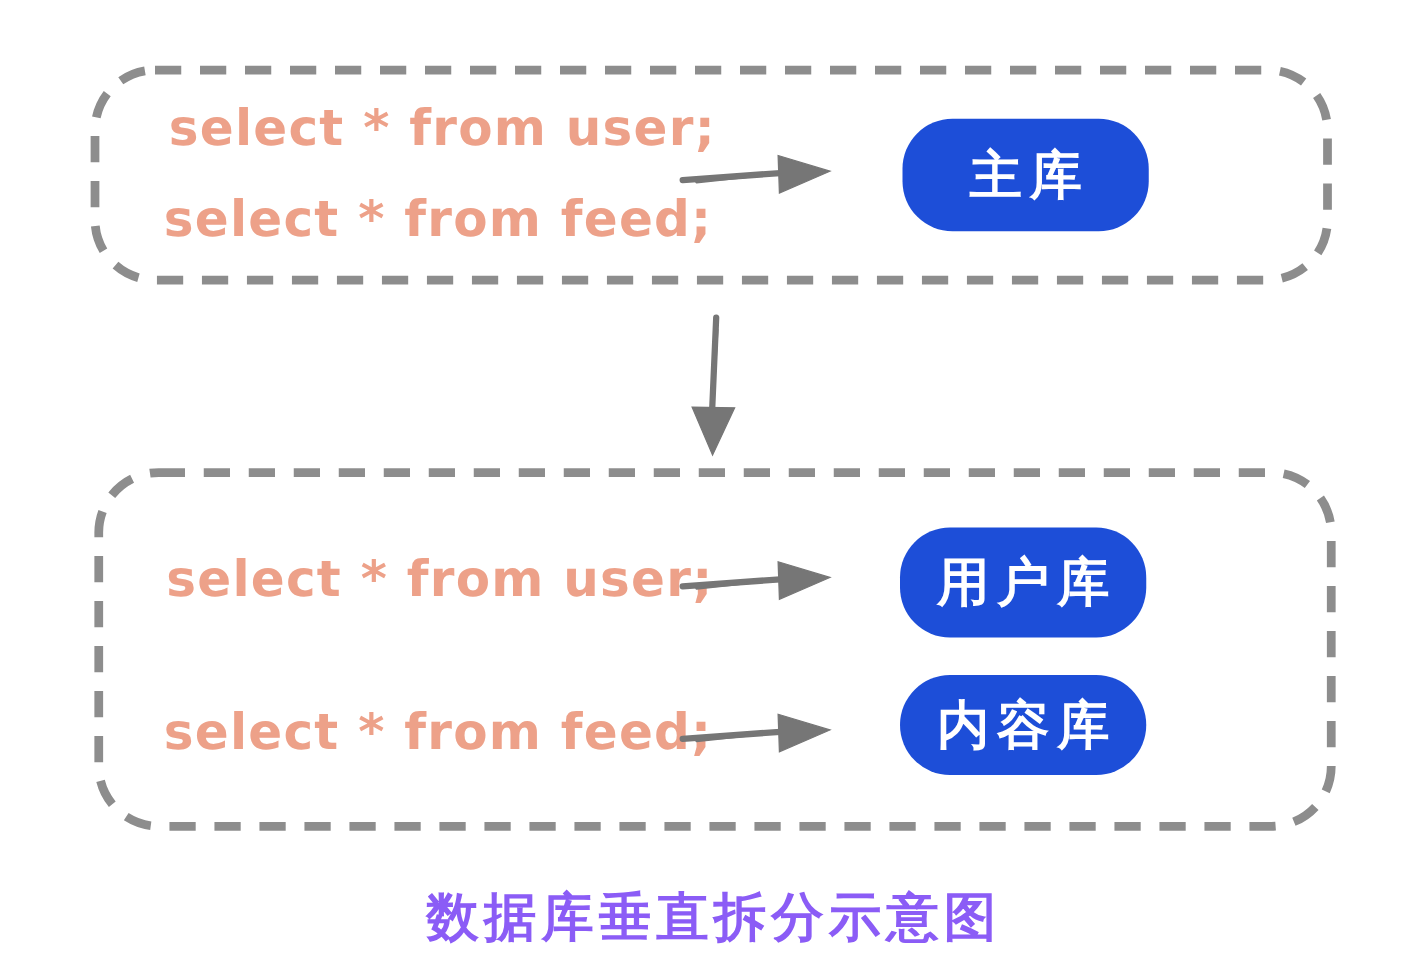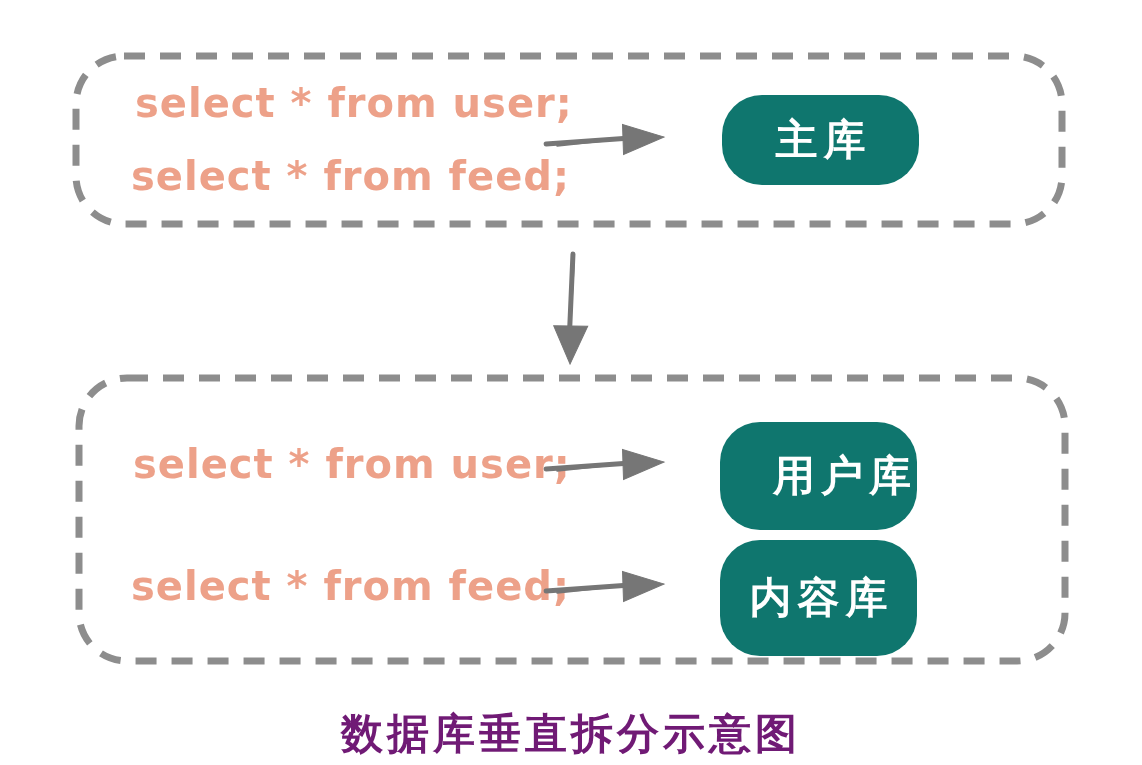--- a/index.html
+++ b/index.html
@@ -24,21 +24,21 @@
     font-size: 40px;
     font-weight: bold;
     letter-spacing: 1px;
     color: #eda189;
     white-space: nowrap;
   }
   .db-node {
     position: absolute;
     width: 197px;
     height: 90px;
-    background: #0f766e;
+    background: #1d4ed8;
     border-radius: 40px;
     display: flex;
     align-items: center;
     justify-content: center;
     color: #ffffff;
     font-size: 42px;
     font-weight: bold;
     letter-spacing: 6px;
     text-indent: 6px;
   }
@@ -47,21 +47,21 @@
   }
   .caption {
     position: absolute;
     left: 0;
     top: 706px;
     width: 100%;
     text-align: center;
     font-size: 42px;
     font-weight: bold;
     letter-spacing: 4px;
-    color: #701a75;
+    color: #8b5cf6;
   }
 </style>
 </head>
 <body>
 
 <div class="canvas">
 
   <svg class="dashed-box" style="left:71px; top:51px;" width="996" height="178">
     <rect x="5" y="5" width="986" height="168" rx="48" ry="48" fill="none" stroke="#8d8d8d" stroke-width="7" stroke-dasharray="21 15"></rect>
   </svg>
@@ -97,33 +97,33 @@
   <div class="query-text" style="left:133px; top:441px;">select * from user;</div>
 
   <svg class="arrow" style="left:543px; top:443px;" width="126" height="42">
     <g fill="#767676" stroke="#767676" transform="rotate(-2 63 21)">
       <line x1="3" y1="24" x2="84" y2="21" stroke-width="5" stroke-linecap="round"></line>
       <line x1="14" y1="26" x2="70" y2="22" stroke-width="2" stroke-linecap="round"></line>
       <polygon points="80,7 121,21 80,37"></polygon>
     </g>
   </svg>
 
-  <div class="db-node" style="left:720px; top:422px; height:108px;justify-content:flex-end;">
+  <div class="db-node" style="left:720px; top:422px; height:88px;">
     <span>用户库</span>
   </div>
 
   <div class="query-text" style="left:131px; top:563px;">select * from feed;</div>
 
   <svg class="arrow" style="left:543px; top:565px;" width="126" height="42">
     <g fill="#767676" stroke="#767676" transform="rotate(-2 63 21)">
       <line x1="3" y1="24" x2="84" y2="21" stroke-width="5" stroke-linecap="round"></line>
       <line x1="14" y1="26" x2="70" y2="22" stroke-width="2" stroke-linecap="round"></line>
       <polygon points="80,7 121,21 80,37"></polygon>
     </g>
   </svg>
 
-  <div class="db-node" style="left:720px; top:540px; height:116px;">
+  <div class="db-node" style="left:720px; top:540px; height:80px;">
     <span>内容库</span>
   </div>
 
   <div class="caption">数据库垂直拆分示意图</div>
 
 </div>
 
 </body></html>

